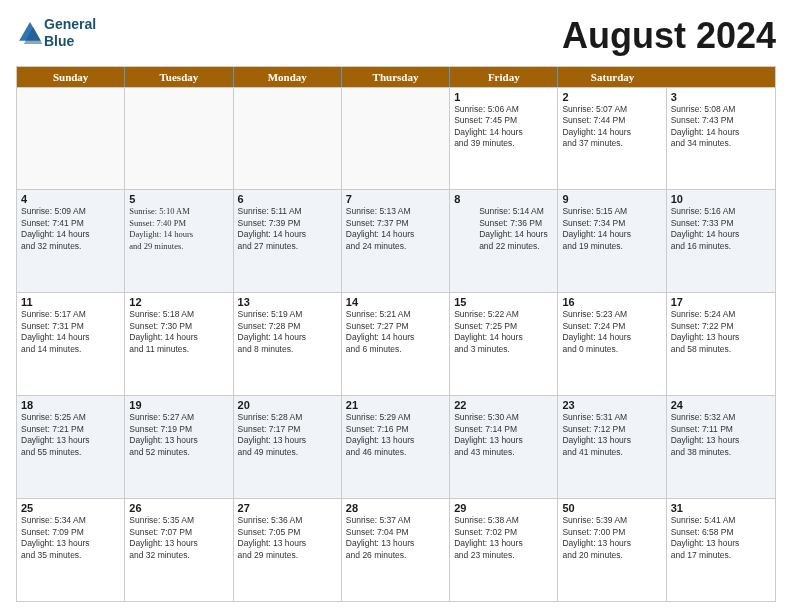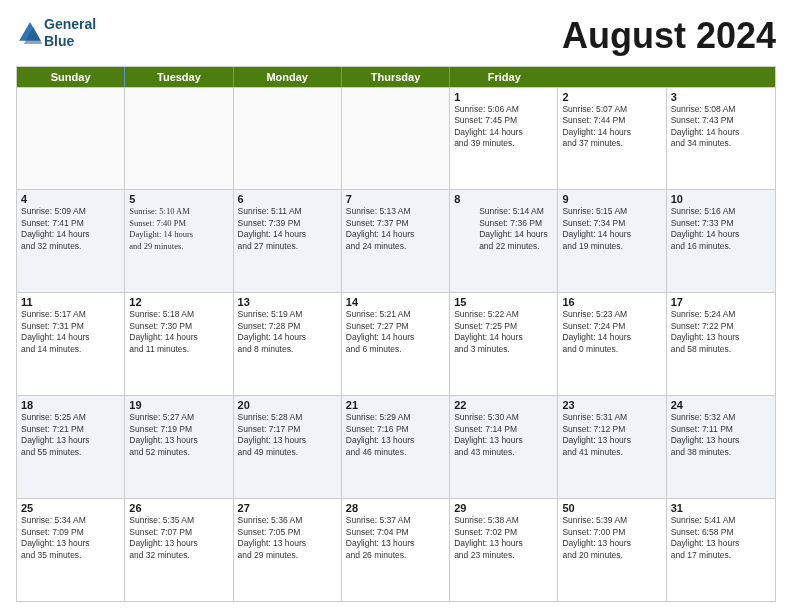--- a/index.html
+++ b/index.html
@@ -52,21 +52,22 @@
     }
     .calendar {
       flex: 1;
       display: flex;
       flex-direction: column;
       border: 1px solid #ccc;
     }
     .cal-header {
       display: grid;
       grid-template-columns: repeat(7, 1fr);
-      background: #4d7c0f;
+      background: #a16207;
+      font-family: Liberation Serif, serif;
     }
     .cal-header-cell {
       color: #fff;
       font-size: 11px;
       font-weight: bold;
       padding: 4px 4px;
       text-align: center;
       border-right: 1px solid #5599cc;
     }
     .cal-header-cell:last-child { border-right: none; }
@@ -128,20 +129,21 @@
     </div>
   </div>
 
   <div class="calendar">
     <div class="cal-header">
     <div class="cal-header-cell">Sunday</div>
         <div class="cal-header-cell">Tuesday</div>
         <div class="cal-header-cell">Monday</div>
         <div class="cal-header-cell">Thursday</div>
         <div class="cal-header-cell">Friday</div>
+        <div class="cal-header-cell">Saturday</div>
       </div>
     <div class="cal-body">
     <div class="cal-row">
           <div class="cal-cell empty"></div>
           <div class="cal-cell empty"></div>
           <div class="cal-cell empty"></div>
           <div class="cal-cell empty"></div>
           <div class="cal-cell">
             <div class="day-num">1</div>
             <div class="day-info" style="white-space: pre-line;">Sunrise: 5:06 AM

